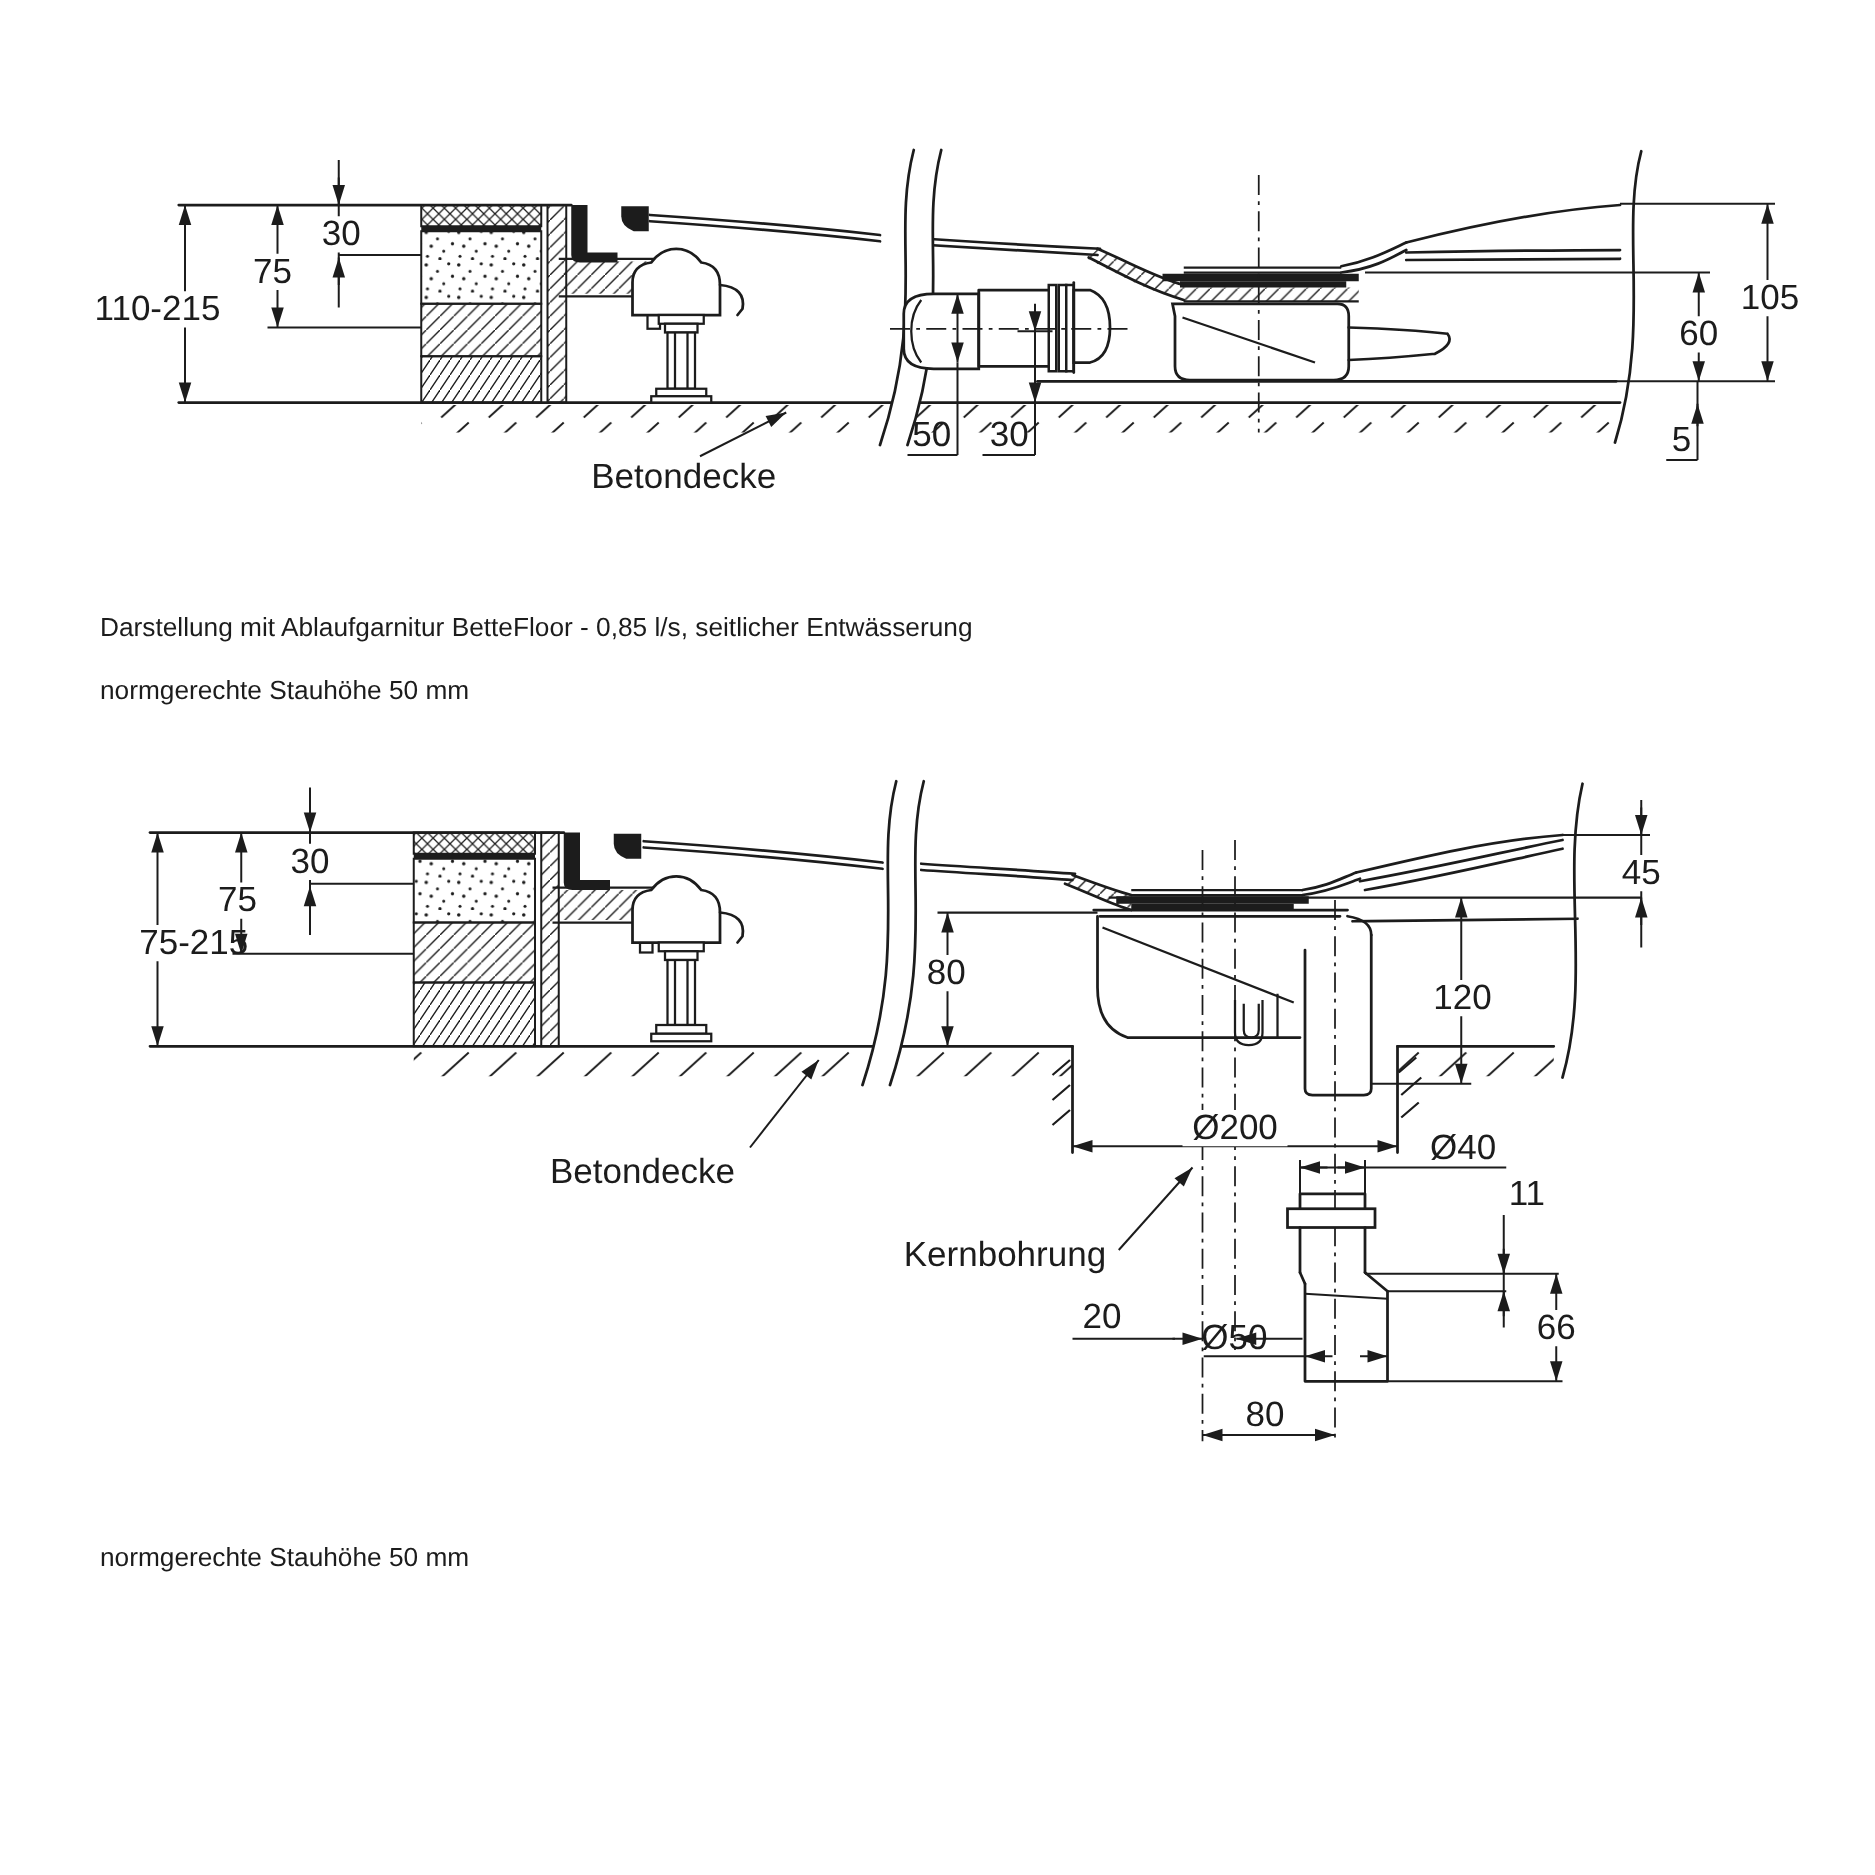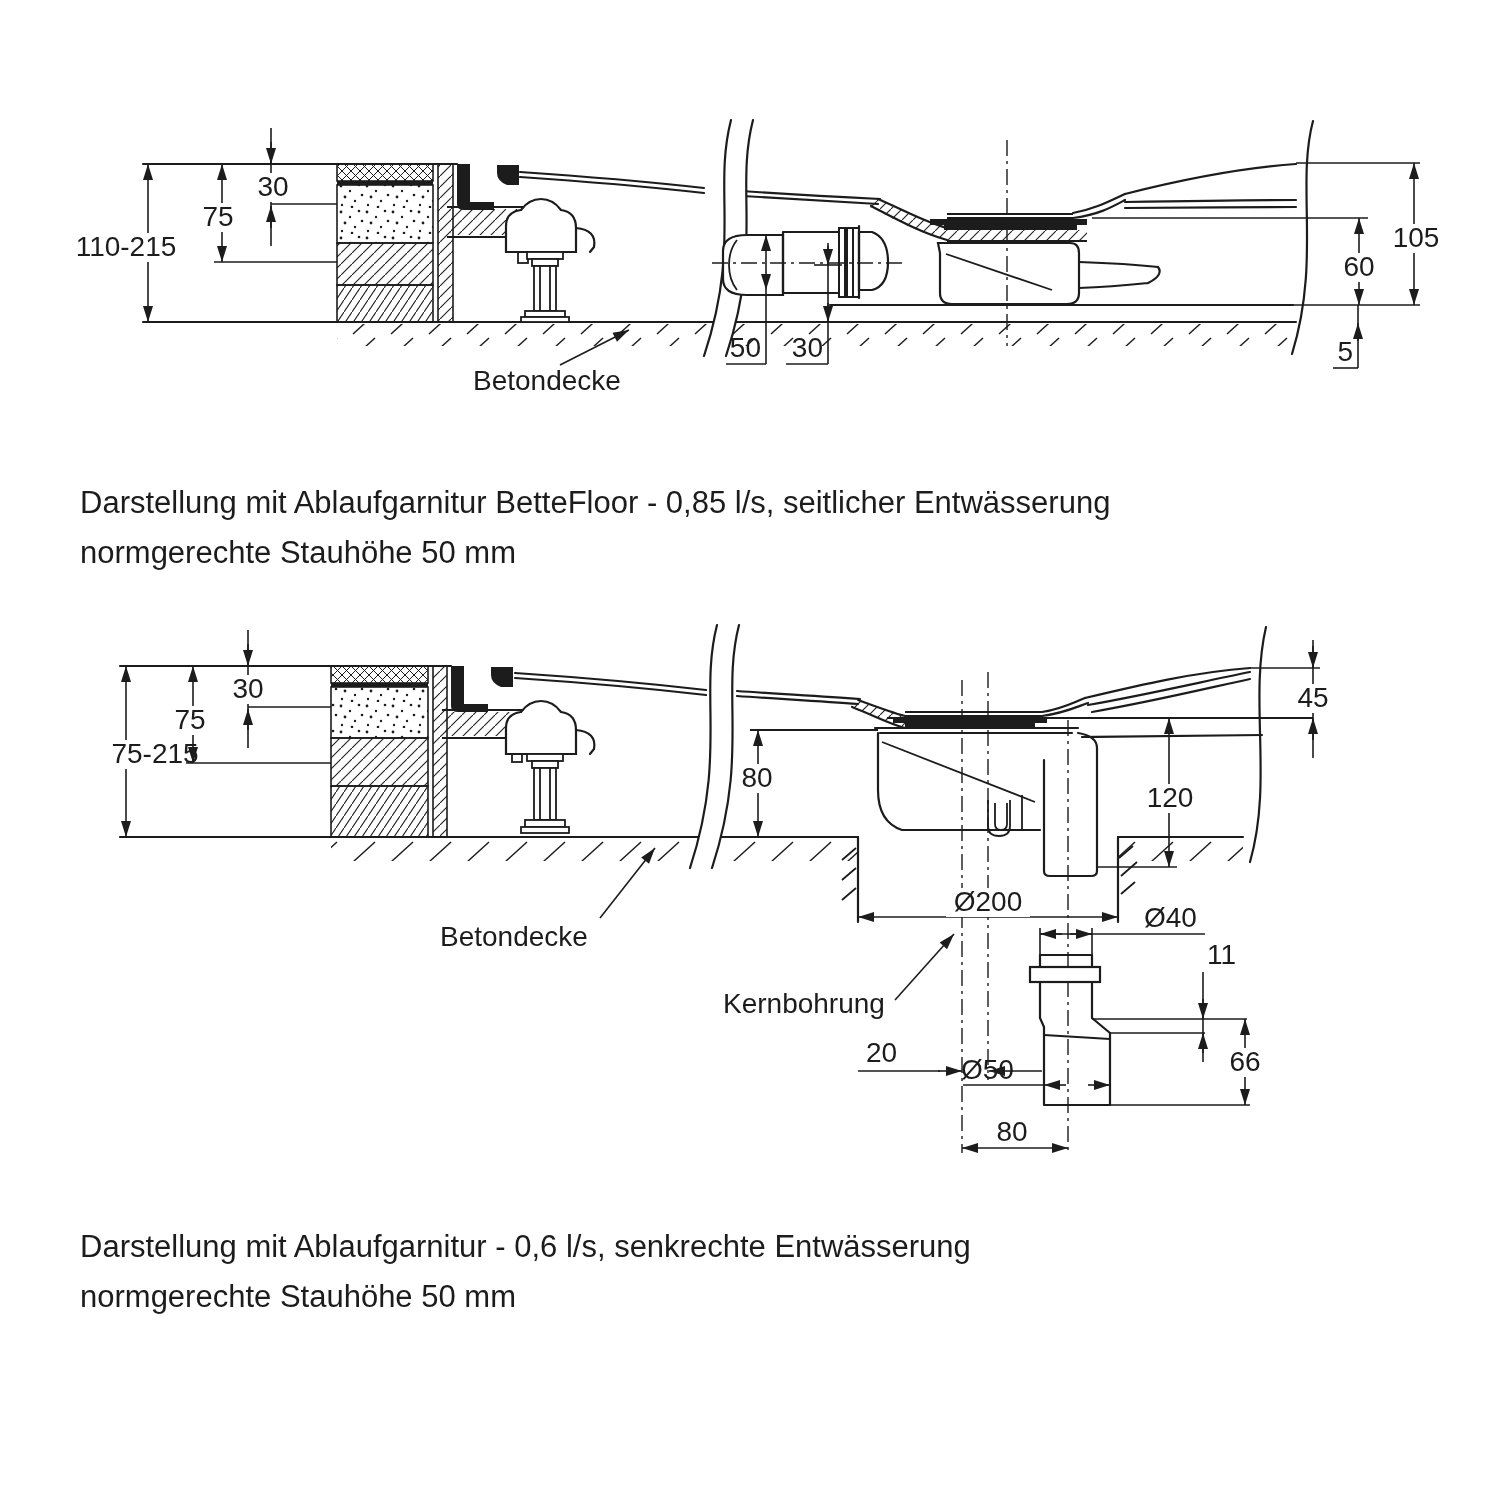--- a/index.html
+++ b/index.html
@@ -1,20 +1,20 @@
 <!DOCTYPE html>
 <html><head>
 <meta charset="utf-8">
 <style>
   html,body{margin:0;padding:0;background:#fff;}
   #stage{position:relative;width:1500px;height:1500px;background:#fff;overflow:hidden;
          font-family:"Liberation Sans",sans-serif;color:#1c1c1c;}
   svg{position:absolute;left:0;top:0;}
   svg text{font-family:"Liberation Sans",sans-serif;fill:#1c1c1c;font-size:28px;}
-  .cap{position:absolute;left:80px;font-size:31px;line-height:50px;color:#1c1c1c;white-space:nowrap;}
+  .cap{position:absolute;left:80px;font-size:21px;line-height:50px;color:#1c1c1c;white-space:nowrap;}
   .lbl-bg{fill:#ffffff;}
   .dr{stroke:#1c1c1c;stroke-width:2.2;fill:none;stroke-linecap:round;}
   .dr-thin{stroke:#1c1c1c;stroke-width:1.8;fill:none;}
   .dim{stroke:#1c1c1c;stroke-width:1.6;fill:none;}
   .cl{stroke:#1c1c1c;stroke-width:1.4;fill:none;stroke-dasharray:16 5 3 5;}
   .solidfill{fill:#1c1c1c;stroke:none;}
   .wfill{fill:#ffffff;}
 </style>
 </head>
 <body>
@@ -367,17 +367,16 @@
       <text x="440" y="946">Betondecke</text>
     </g>
   </g>
 </svg>
 
 <div class="cap" style="top:478px;">
   <div>Darstellung mit Ablaufgarnitur BetteFloor - 0,85 l/s, seitlicher Entwässerung</div>
   <div>normgerechte Stauhöhe 50 mm</div>
 </div>
 <div class="cap" style="top:1222px;">
-  <div>Darstellung mit Ablaufgarnitur - 0,6 l/s, senkrechte Entwässerung</div>
   <div>normgerechte Stauhöhe 50 mm</div>
 </div>
 
 </div>
 
 </body></html>

